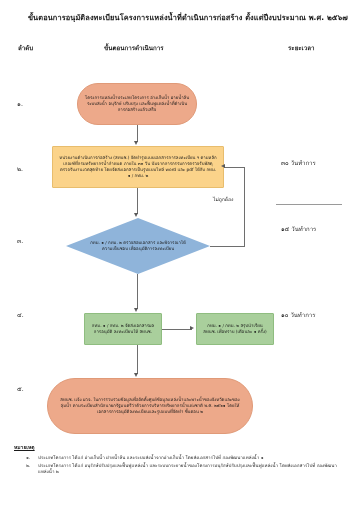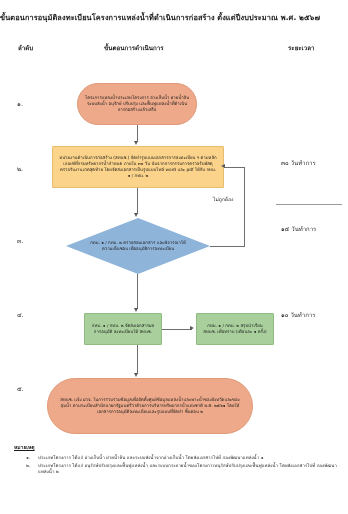--- a/index.html
+++ b/index.html
@@ -24,21 +24,21 @@
     height: 514px;
     background: #fff;
   }
 
   
   .doc-title {
     position: absolute;
     top: 13px;
     left: 0;
     width: 348px;
-    text-align: left;
+    text-align: right;
     font-size: 7.4px;
     line-height: 10px;
     font-weight: 700;
     letter-spacing: 0.1px;
     color: #161616;
     white-space: nowrap;
   }
 
   
   .col-head {

